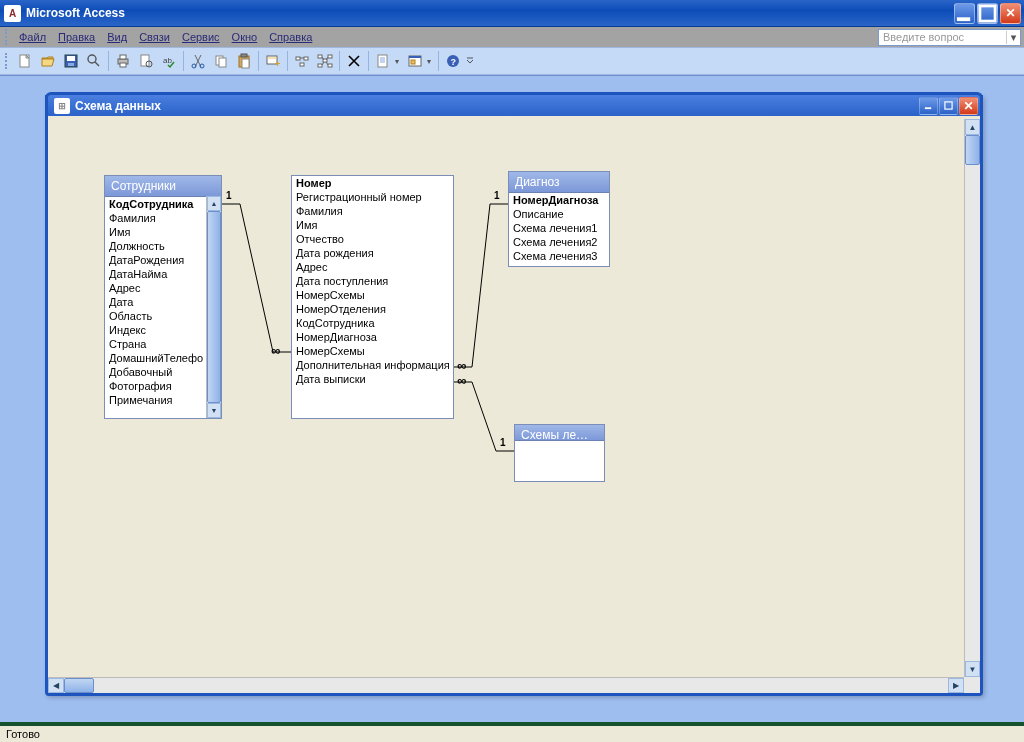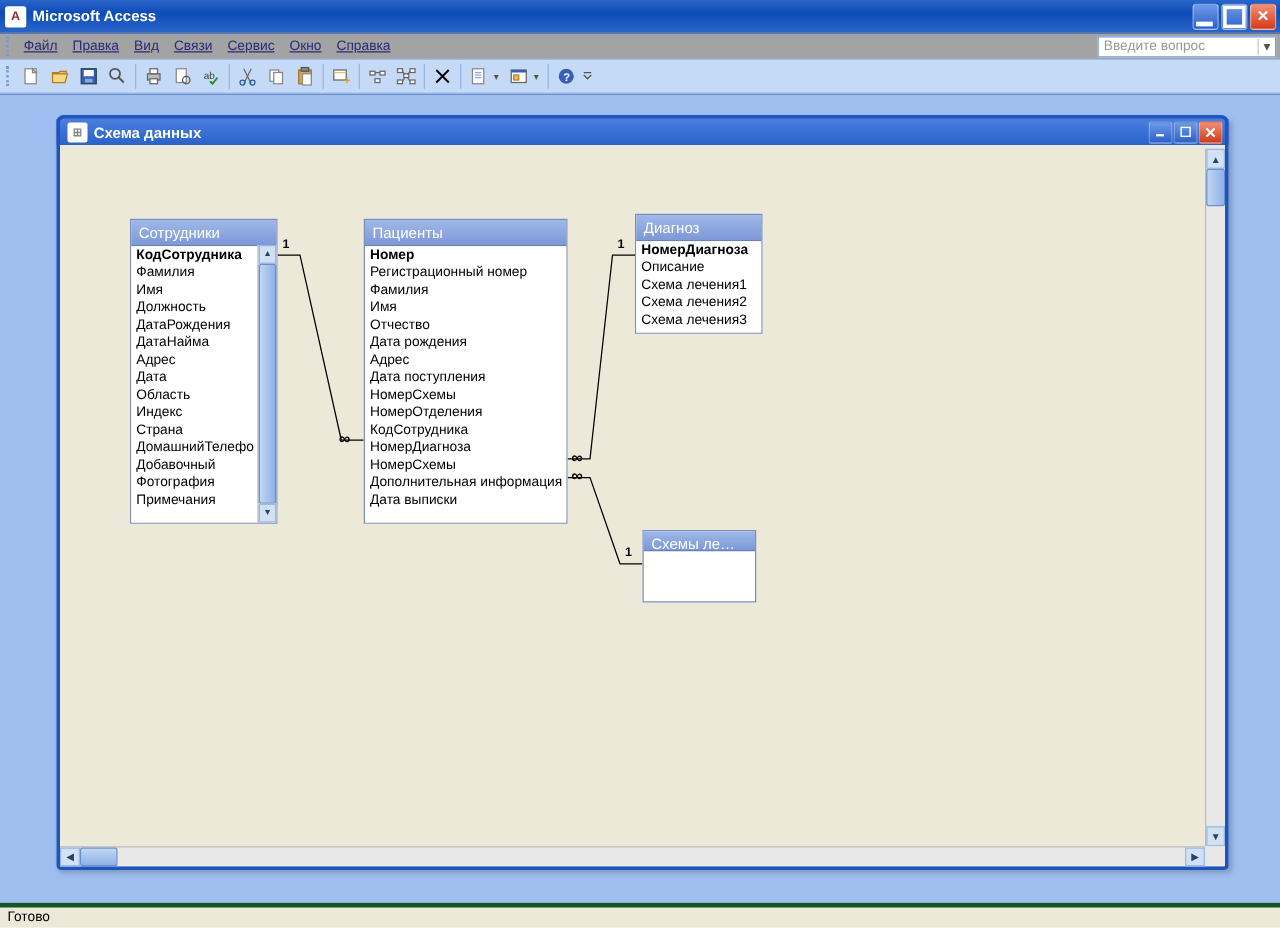--- a/index.html
+++ b/index.html
@@ -379,21 +379,20 @@
             <div class="field-row">Фотография</div>
             <div class="field-row">Примечания</div>
           </div>
           <div class="box-scroll">
             <div class="barr barr-u">▲</div>
             <div class="bthumb"></div>
             <div class="barr barr-d">▼</div>
           </div>
         </div>
         <div class="table-box" style="left: 243px; top: 56px; width: 163px; height: 244px;">
-          <div class="table-header">Пациенты</div>
           <div class="field-list">
             <div class="field-row pk">Номер</div>
             <div class="field-row">Регистрационный номер</div>
             <div class="field-row">Фамилия</div>
             <div class="field-row">Имя</div>
             <div class="field-row">Отчество</div>
             <div class="field-row">Дата рождения</div>
             <div class="field-row">Адрес</div>
             <div class="field-row">Дата поступления</div>
             <div class="field-row">НомерСхемы</div>

